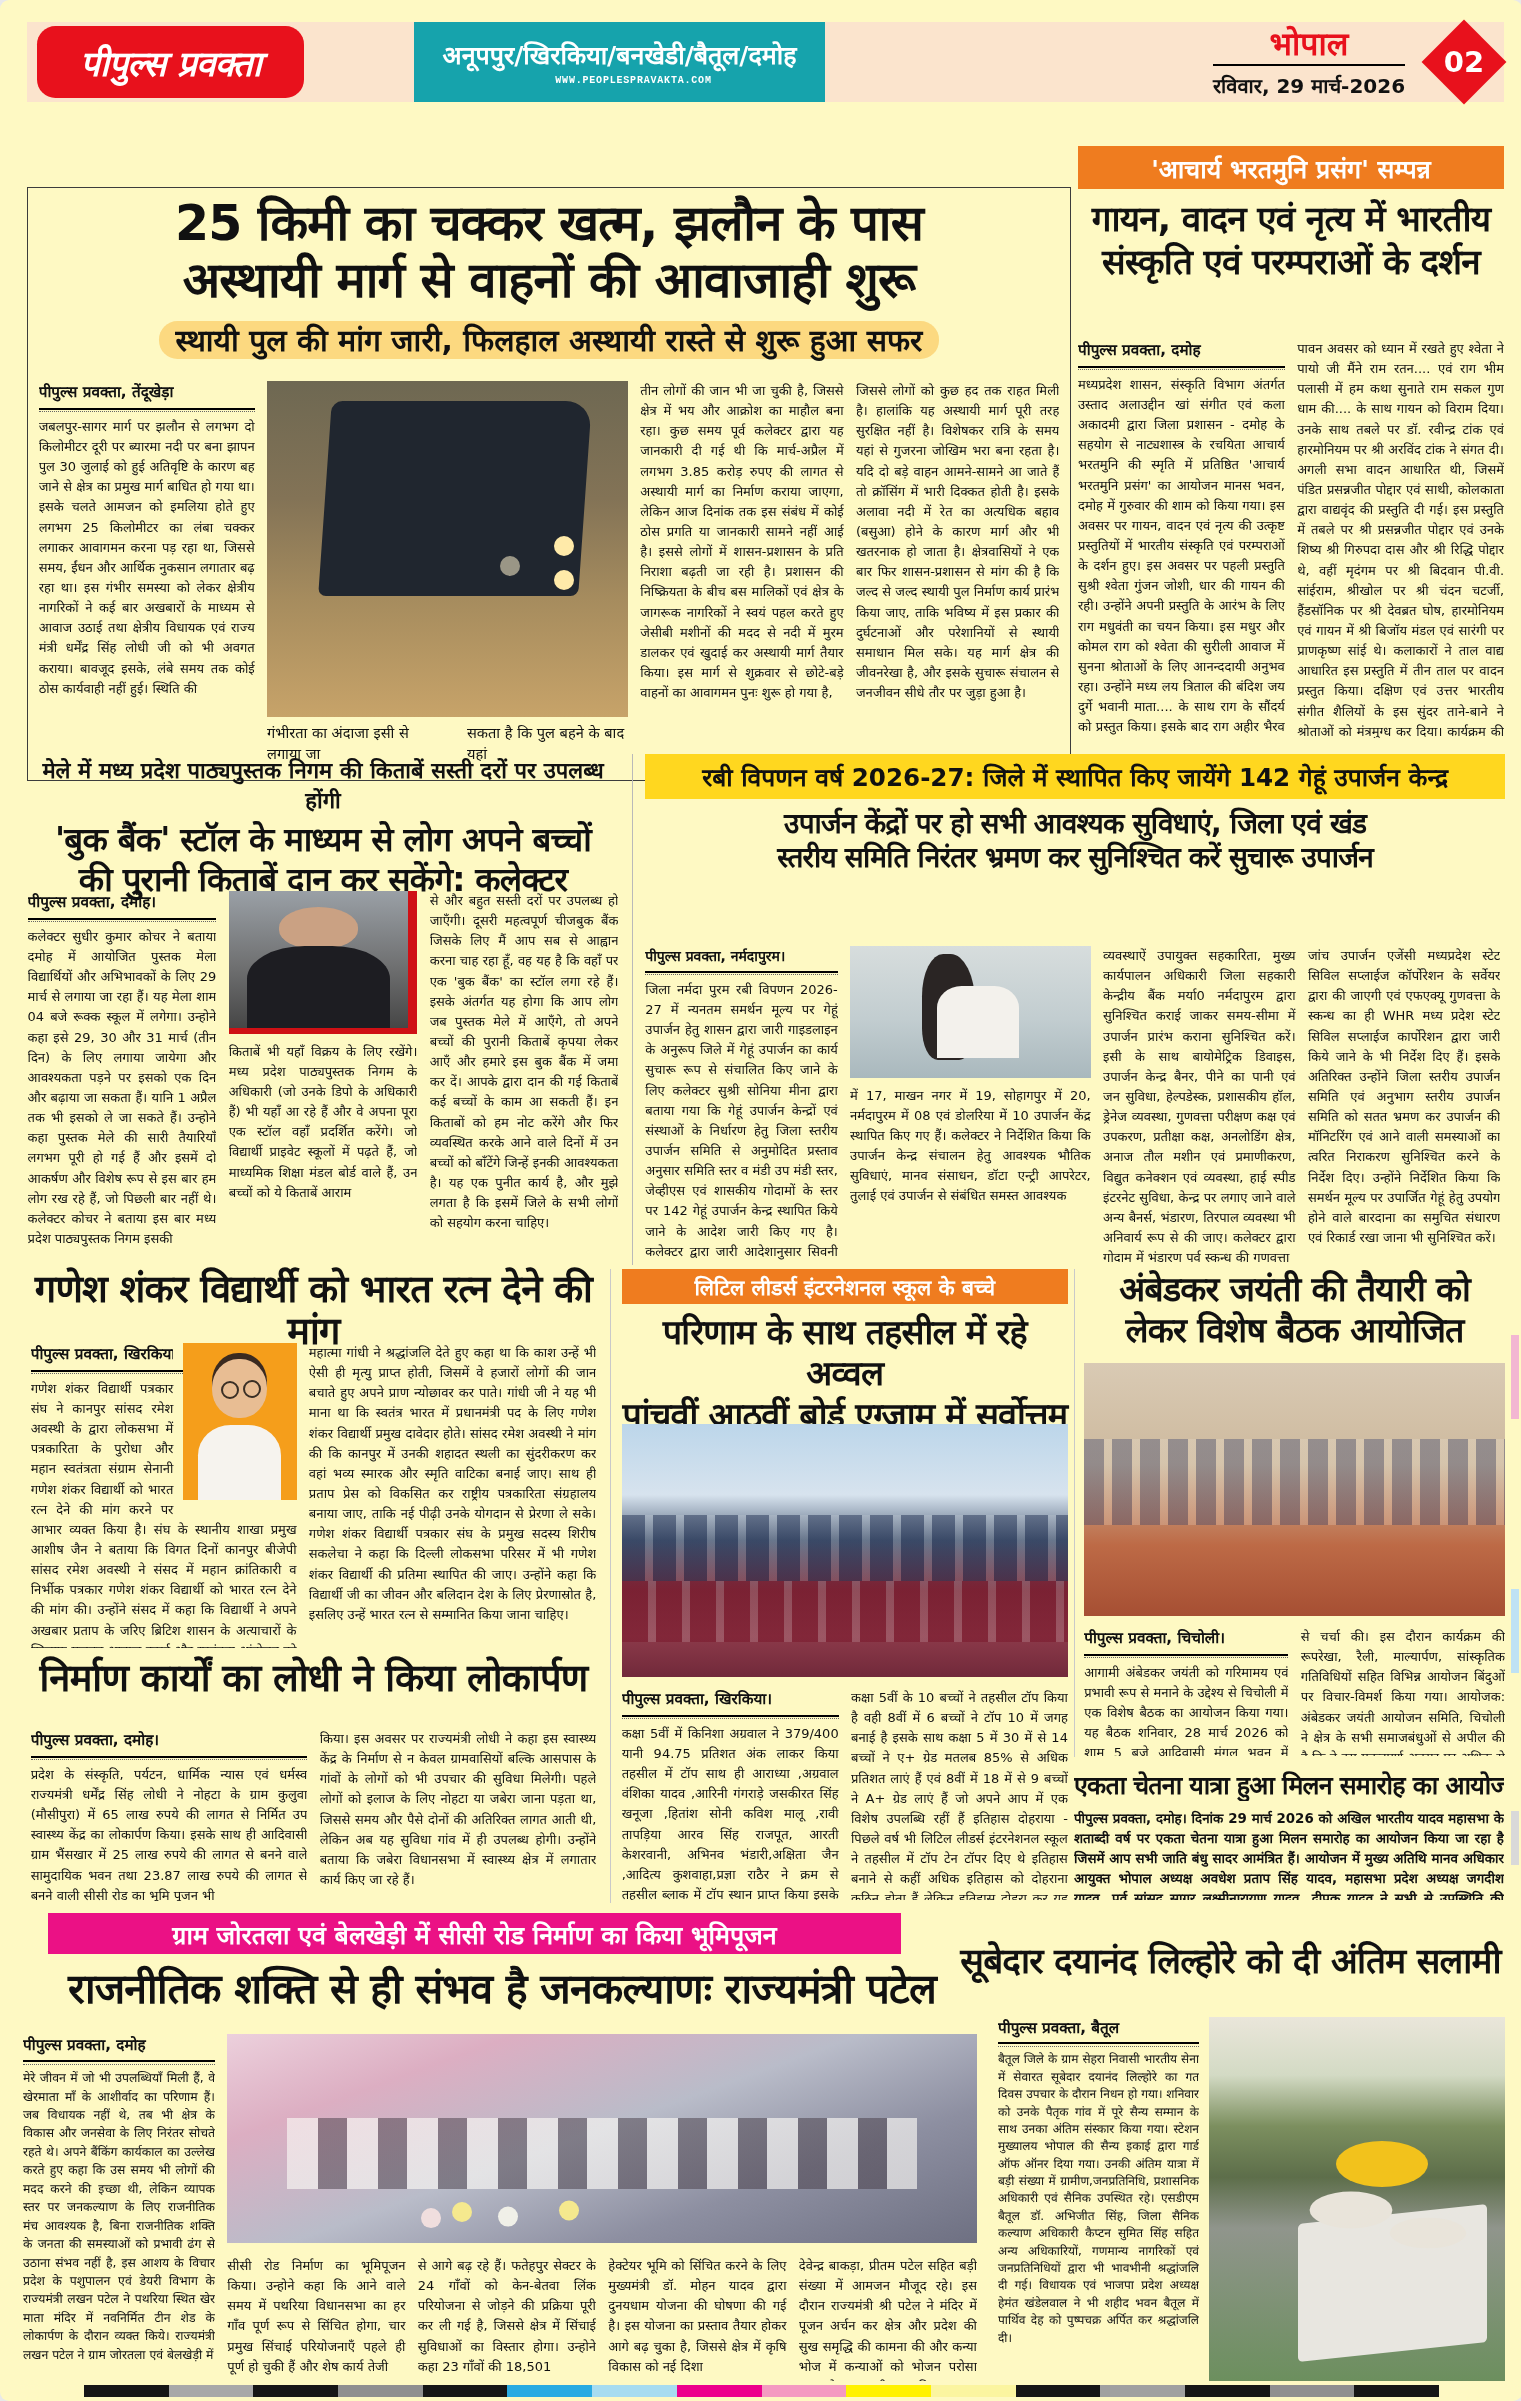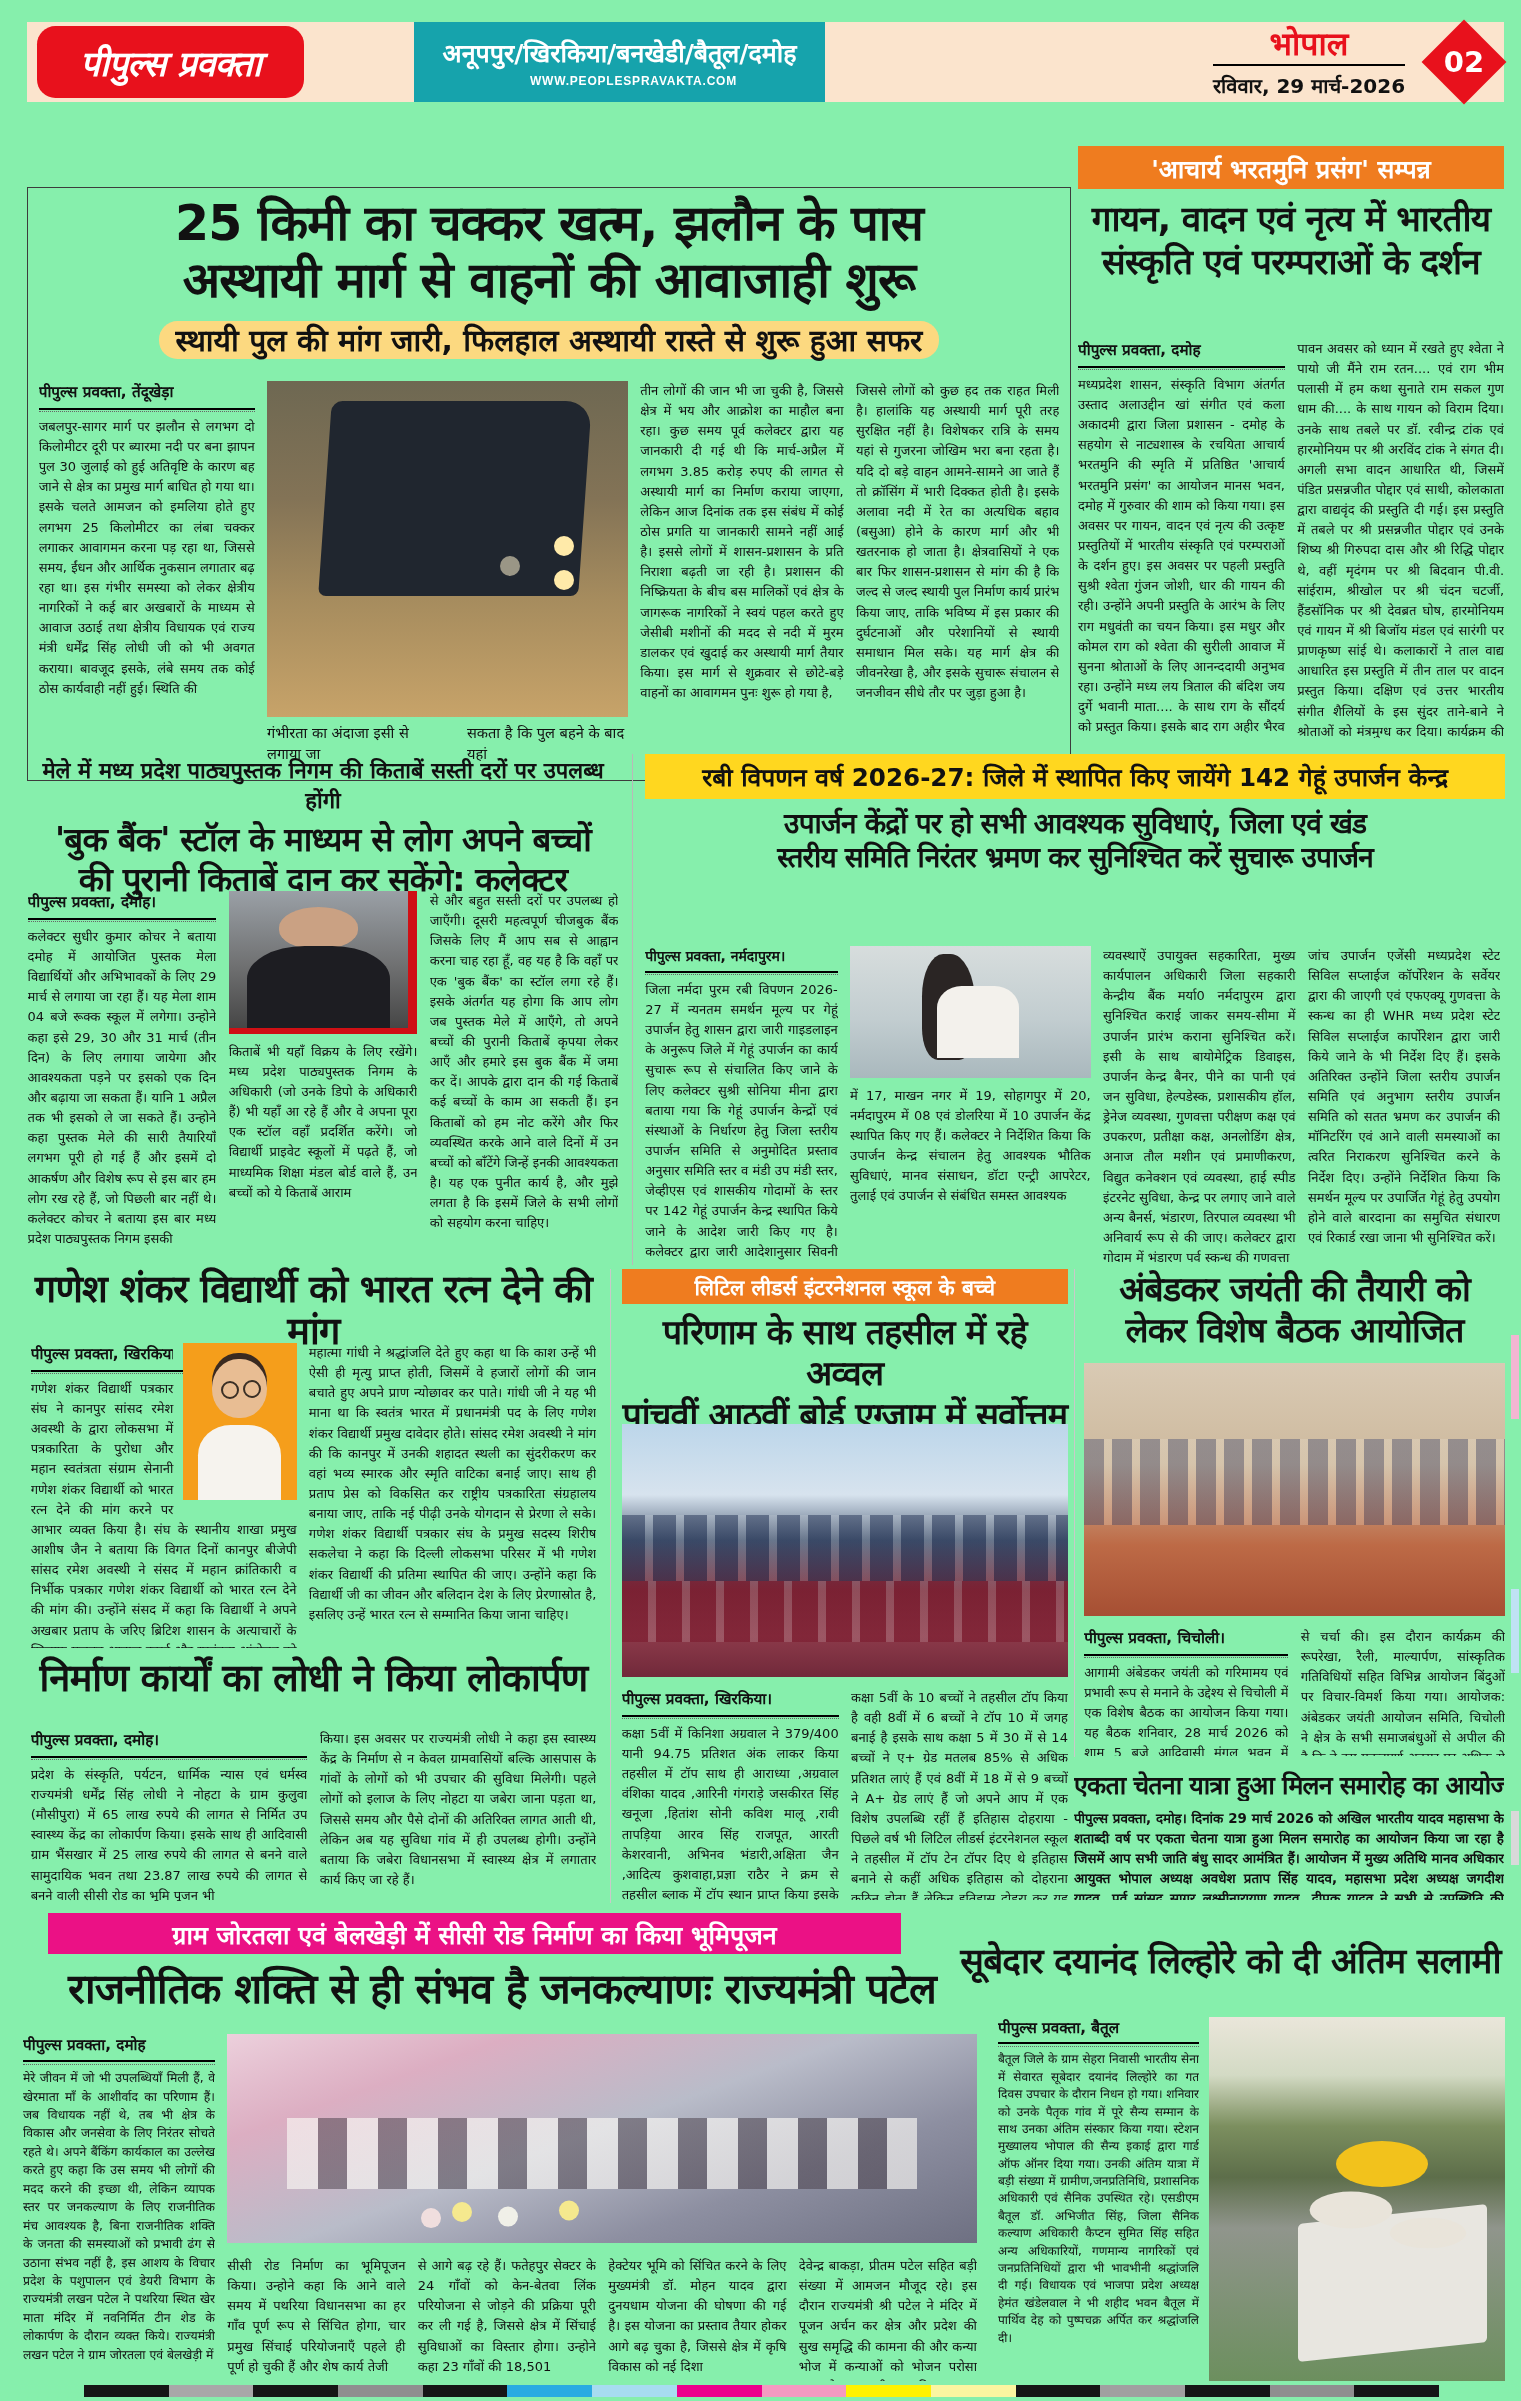--- a/index.html
+++ b/index.html
@@ -1,27 +1,27 @@
 <!DOCTYPE html>
 <html style="font-size:12.3px"><head>
 <meta charset="utf-8">
 <style>
   html,body{margin:0;padding:0;background:#e9e9e9;}
-  .page{position:relative;width:1522px;height:2401px;background:#86efac;
-        font-family:"DejaVu Sans",sans-serif;color:#111;overflow:hidden;}
+  .page{position:relative;width:1522px;height:2401px;background:#fef9c3;
+        font-family:"DejaVu Sans",sans-serif;color:#111;overflow:hidden;border-radius:9px;}
   .abs{position:absolute;}
   
   .mast-strip{left:27px;top:21.5px;width:1477px;height:80px;background:#fbe4cd;}
   .logo{left:37px;top:26px;width:267px;height:72px;background:#e8111c;border-radius:18.4px;
         color:#fff;font-weight:800;font-style:italic;font-size:35px;display:flex;
         align-items:center;justify-content:center;letter-spacing:-0.8px;}
   .cities{left:414px;top:21.5px;width:411px;height:80px;background:#16a3ac;color:#fff;
         display:flex;flex-direction:column;align-items:center;justify-content:center;gap:4.6px;}
   .cities .l1{font-size:25px;font-weight:800;}
-  .cities .l2{font-size:12px;font-weight:700;letter-spacing:0.8px;font-family:Liberation Sans, sans-serif;margin-left:28px;}
+  .cities .l2{font-size:10px;font-weight:700;letter-spacing:0.8px;font-family:Liberation Mono, monospace;margin-left:28px;}
   .edition{left:1186px;top:26px;width:246px;height:75px;display:flex;flex-direction:column;
         align-items:center;justify-content:center;}
   .ed-city{color:#e8111c;font-size:32px;font-weight:800;line-height:1;}
   .ed-rule{width:192px;border-top:2.3px solid #000;margin:4.6px 0 6.1px;}
   .ed-date{font-size:20px;font-weight:800;}
   .diamond{left:1434px;top:32px;width:60px;height:60px;background:#e8111c;transform:rotate(45deg);}
   .diamond span{position:absolute;left:0;top:0;width:60px;height:60px;display:flex;align-items:center;
         justify-content:center;transform:rotate(-45deg);color:#fff;font-size:29px;font-weight:800;}
   
   .hline{font-weight:800;text-align:center;letter-spacing:-0.8px;}

